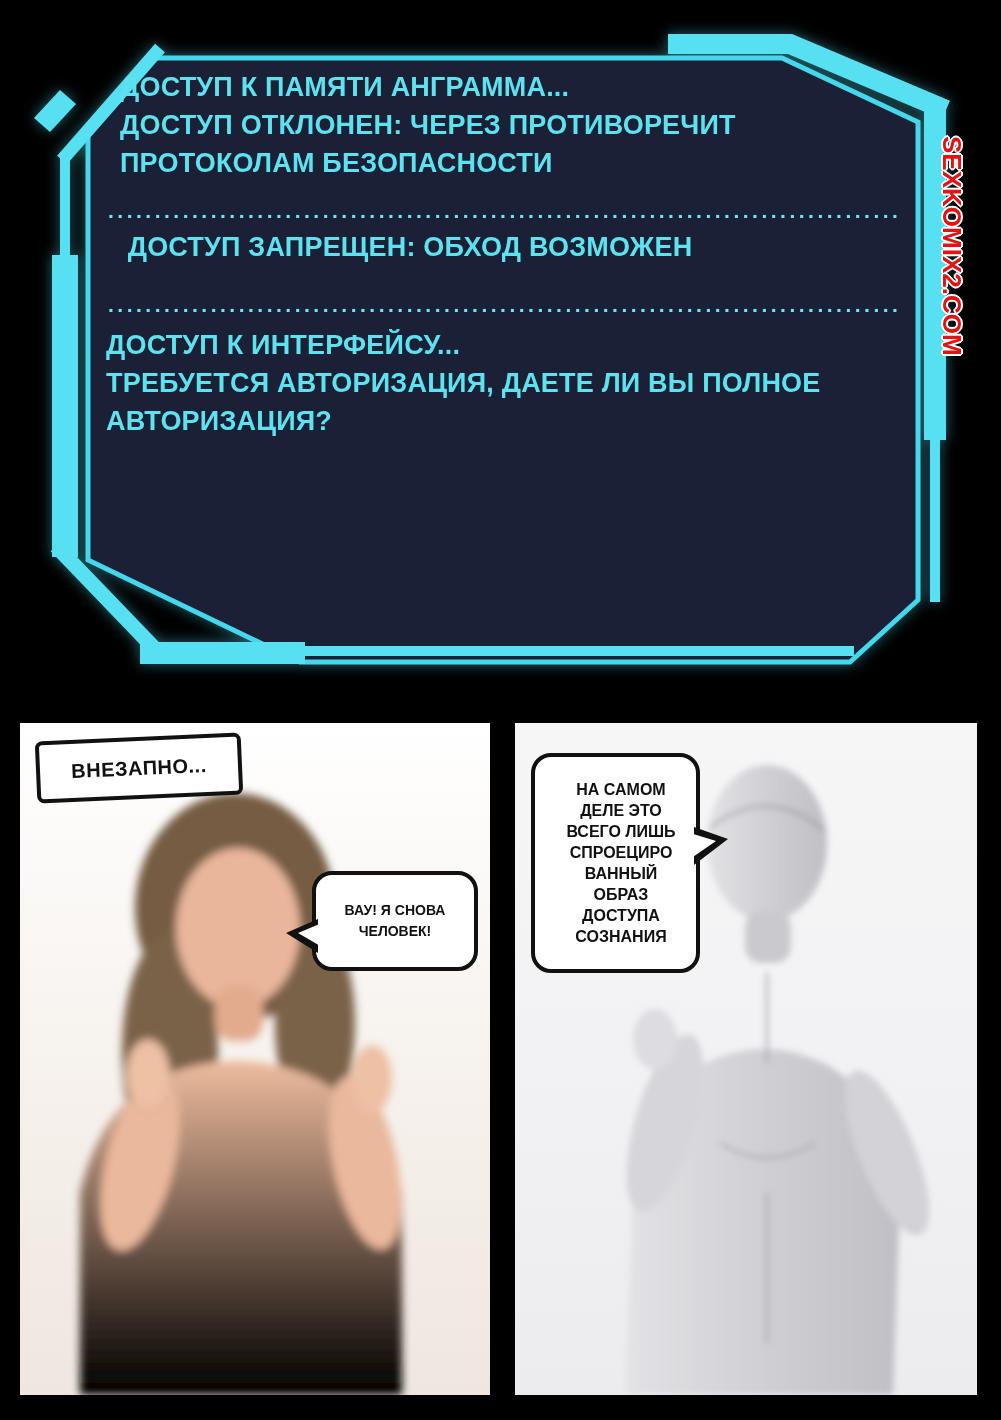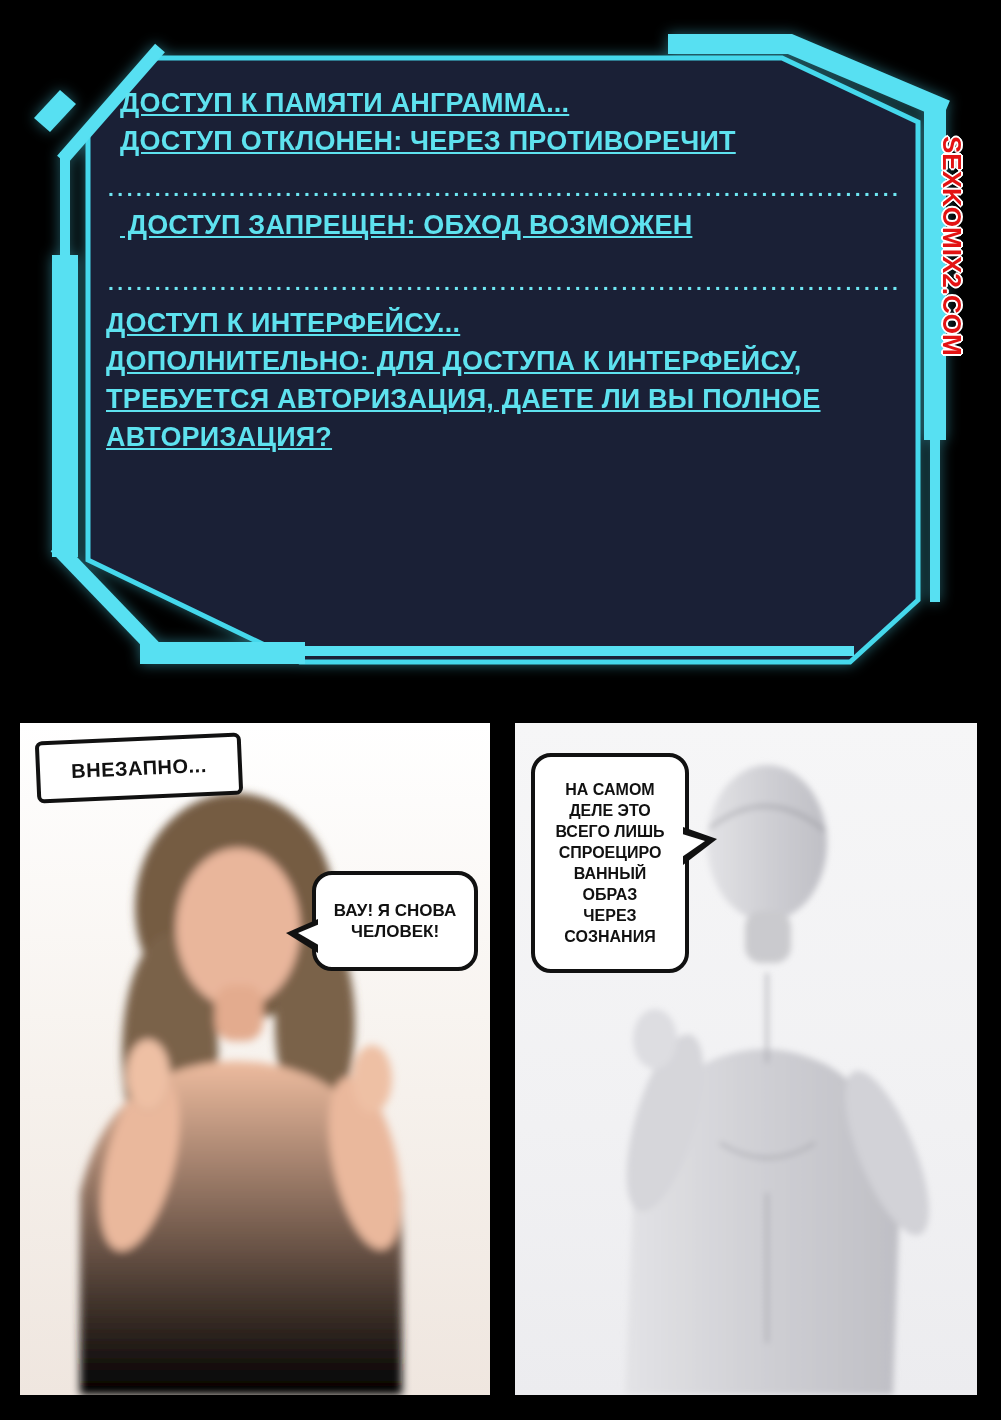--- a/index.html
+++ b/index.html
@@ -2,23 +2,23 @@
 <html><head>
 <meta charset="utf-8">
 <style>
   html,body{margin:0;padding:0;background:#000;}
   body{width:1001px;height:1420px;position:relative;overflow:hidden;
        font-family:"Liberation Sans",sans-serif;}
 
   
   .frame-svg{position:absolute;left:0;top:0;
              filter:drop-shadow(0 0 7px rgba(80,220,245,.45));}
-  .term-text{position:absolute;left:106px;top:84px;width:806px;
+  .term-text{position:absolute;left:106px;top:68px;width:806px;
              font-weight:700;font-size:27px;line-height:38px;
-             color:#5ee2ef;letter-spacing:.2px;text-decoration:underline;}
+             color:#5ee2ef;letter-spacing:.2px;}
   .term-line{white-space:pre;}
   .indent .term-line{padding-left:14px;}
   .dots{white-space:nowrap;overflow:hidden;width:792px;height:26px;
         font-size:21px;font-weight:700;letter-spacing:3.5px;color:#6fe6f2;}
   .dots1{margin:10px 0 10px 2px;}
   .dots2{margin:20px 0 14px 2px;}
   .blk{margin:0;}
   .blk3{margin-top:2px;}
 
   
@@ -35,22 +35,22 @@
   .figure-svg{position:absolute;left:0;top:0;}
 
   .caption-box{position:absolute;left:16px;top:14px;width:198px;height:54px;
                background:#fff;border:4px solid #111;border-radius:7px;
                transform:rotate(-2.5deg);display:flex;align-items:center;justify-content:center;
                font-weight:700;font-size:20px;color:#111;letter-spacing:.5px;}
 
   .bubble{position:absolute;background:#fff;border:4px solid #111;border-radius:20px;
           display:flex;flex-direction:column;align-items:center;justify-content:center;
           font-weight:700;color:#111;text-align:center;}
-  .bubble-left{left:292px;top:148px;width:158px;height:92px;font-size:17px;line-height:21px;}
-  .bubble-right{left:16px;top:30px;width:150px;height:212px;font-size:16px;line-height:21px;}
+  .bubble-left{left:292px;top:148px;width:158px;height:92px;font-size:14px;line-height:21px;}
+  .bubble-right{left:16px;top:30px;width:150px;height:212px;font-size:16px;line-height:21px;padding-left:11px;}
 
   
   .tail{position:absolute;width:0;height:0;}
   .tail-l-border{left:-30px;top:44px;border-top:14px solid transparent;border-bottom:20px solid transparent;
                  border-right:32px solid #111;}
   .tail-l-fill{left:-18px;top:48px;border-top:10px solid transparent;border-bottom:14px solid transparent;
                border-right:24px solid #fff;}
   .tail-r-border{right:-32px;top:70px;border-top:12px solid transparent;border-bottom:26px solid transparent;
                  border-left:34px solid #111;}
   .tail-r-fill{right:-20px;top:76px;border-top:8px solid transparent;border-bottom:18px solid transparent;
@@ -81,29 +81,29 @@
 
   <rect x="140" y="642" width="165" height="22" fill="#57e0f2"></rect>
 
   <rect x="300" y="646" width="554" height="10" fill="#57e0f2"></rect>
 </svg>
 
 <div class="term-text">
   <div class="blk indent">
     <div class="term-line">ДОСТУП К ПАМЯТИ АНГРАММА...</div>
     <div class="term-line">ДОСТУП ОТКЛОНЕН: ЧЕРЕЗ ПРОТИВОРЕЧИТ</div>
+    <div class="term-line">ПРОТОКОЛАМ БЕЗОПАСНОСТИ</div>
   </div>
   <div class="dots dots1">.......................................................................................................</div>
   <div class="blk indent">
     <div class="term-line"> ДОСТУП ЗАПРЕЩЕН: ОБХОД ВОЗМОЖЕН</div>
   </div>
   <div class="dots dots2">.......................................................................................................</div>
   <div class="blk blk3">
     <div class="term-line">ДОСТУП К ИНТЕРФЕЙСУ...</div>
-    <div class="term-line">ДОПОЛНИТЕЛЬНО: ДЛЯ ДОСТУПА К ИНТЕРФЕЙСУ,</div>
     <div class="term-line">ТРЕБУЕТСЯ АВТОРИЗАЦИЯ, ДАЕТЕ ЛИ ВЫ ПОЛНОЕ</div>
     <div class="term-line">АВТОРИЗАЦИЯ?</div>
   </div>
 </div>
 
 <div class="watermark">SEXKOMIX2.COM</div>
 
 <div class="panel panel-left">
 
   <svg class="figure-svg" width="470" height="672" viewBox="0 0 470 672">
@@ -171,16 +171,16 @@
 
   <div class="bubble bubble-right">
     <span class="tail tail-r-border"></span>
     <span class="tail tail-r-fill"></span>
     <span>НА САМОМ</span>
     <span>ДЕЛЕ ЭТО</span>
     <span>ВСЕГО ЛИШЬ</span>
     <span>СПРОЕЦИРО</span>
     <span>ВАННЫЙ</span>
     <span>ОБРАЗ</span>
-    <span>ЧЕРЕЗ</span>
+    <span>ДОСТУПА</span>
     <span>СОЗНАНИЯ</span>
   </div>
 </div>
 
 </body></html>

